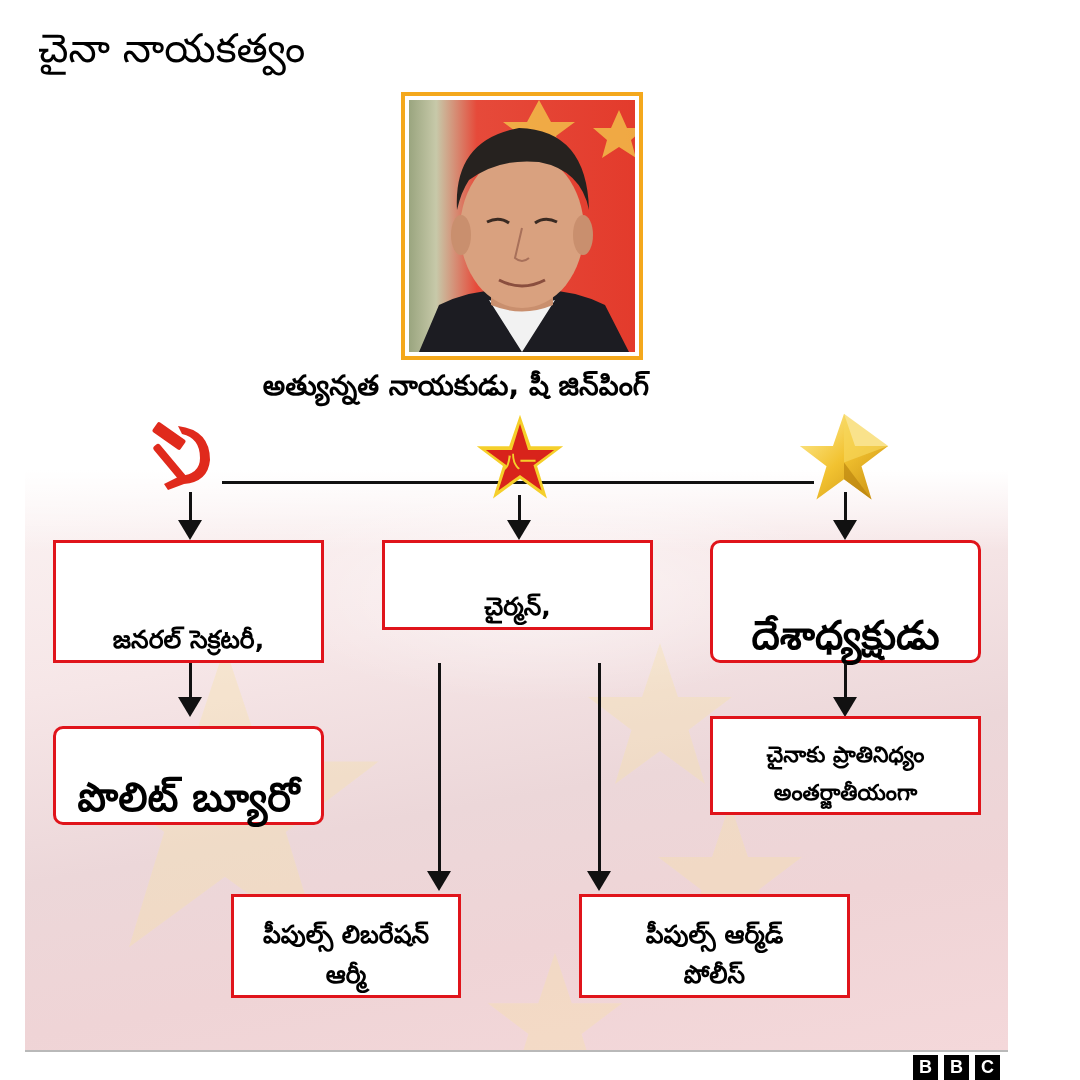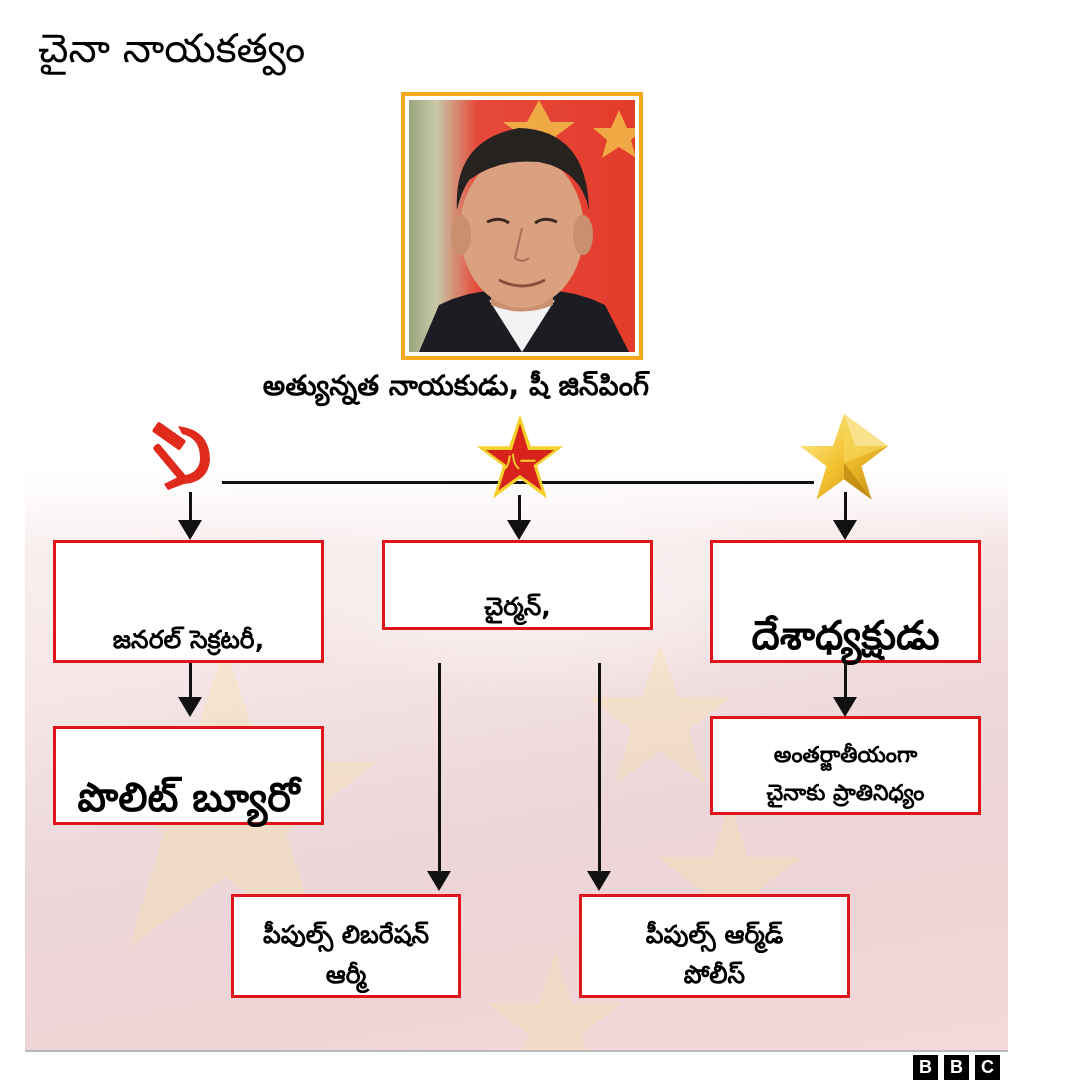--- a/index.html
+++ b/index.html
@@ -57,21 +57,21 @@
   .icon { position: absolute; }
 
   
   .box {
     position: absolute; background: #ffffff; border: 3px solid #e0141b;
     box-sizing: border-box; display: flex; flex-direction: column;
     justify-content: flex-end; align-items: center; text-align: center;
     font-weight: bold; white-space: nowrap;
   }
   .box .l { display: block; }
-  .fs-l { font-size: 40px; line-height: 50px; }
+  .fs-l { font-size: 40px; line-height: 50px; border-radius: 10px; }
   .fs-m { font-size: 25px; line-height: 40px; }
   .fs-s { font-size: 22px; line-height: 38px; }
 
   .bbc {
     position: absolute; left: 913px; top: 1055px; display: flex; gap: 6px;
   }
   .bbc span {
     width: 25px; height: 25px; background: #000; color: #fff;
     font-family: "Liberation Sans", sans-serif; font-weight: bold; font-size: 18px;
     display: flex; align-items: center; justify-content: center;
@@ -172,22 +172,22 @@
 
 <div class="vline" style="left:189px; top:663px; height:35px;"></div>
 <div class="arrowhead" style="left:178px; top:697px;"></div>
 <div class="vline" style="left:844px; top:663px; height:35px;"></div>
 <div class="arrowhead" style="left:833px; top:697px;"></div>
 
 <div class="box fs-l" style="left:53px; top:718px; width:271px; height:99px;margin-top:8px;">
   <span class="l">పొలిట్ బ్యూరో</span>
 </div>
 <div class="box fs-s" style="left:710px; top:716px; width:271px; height:99px;">
+  <span class="l">చైనాకు ప్రాతినిధ్యం</span>
   <span class="l">అంతర్జాతీయంగా</span>
-  <span class="l">చైనాకు ప్రాతినిధ్యం</span>
 </div>
 
 <div class="vline" style="left:438px; top:663px; height:210px;"></div>
 <div class="arrowhead" style="left:427px; top:871px;"></div>
 <div class="vline" style="left:598px; top:663px; height:210px;"></div>
 <div class="arrowhead" style="left:587px; top:871px;"></div>
 
 <div class="box fs-m" style="left:231px; top:894px; width:230px; height:104px;">
   <span class="l">పీపుల్స్ లిబరేషన్</span>
   <span class="l">ఆర్మీ</span>

